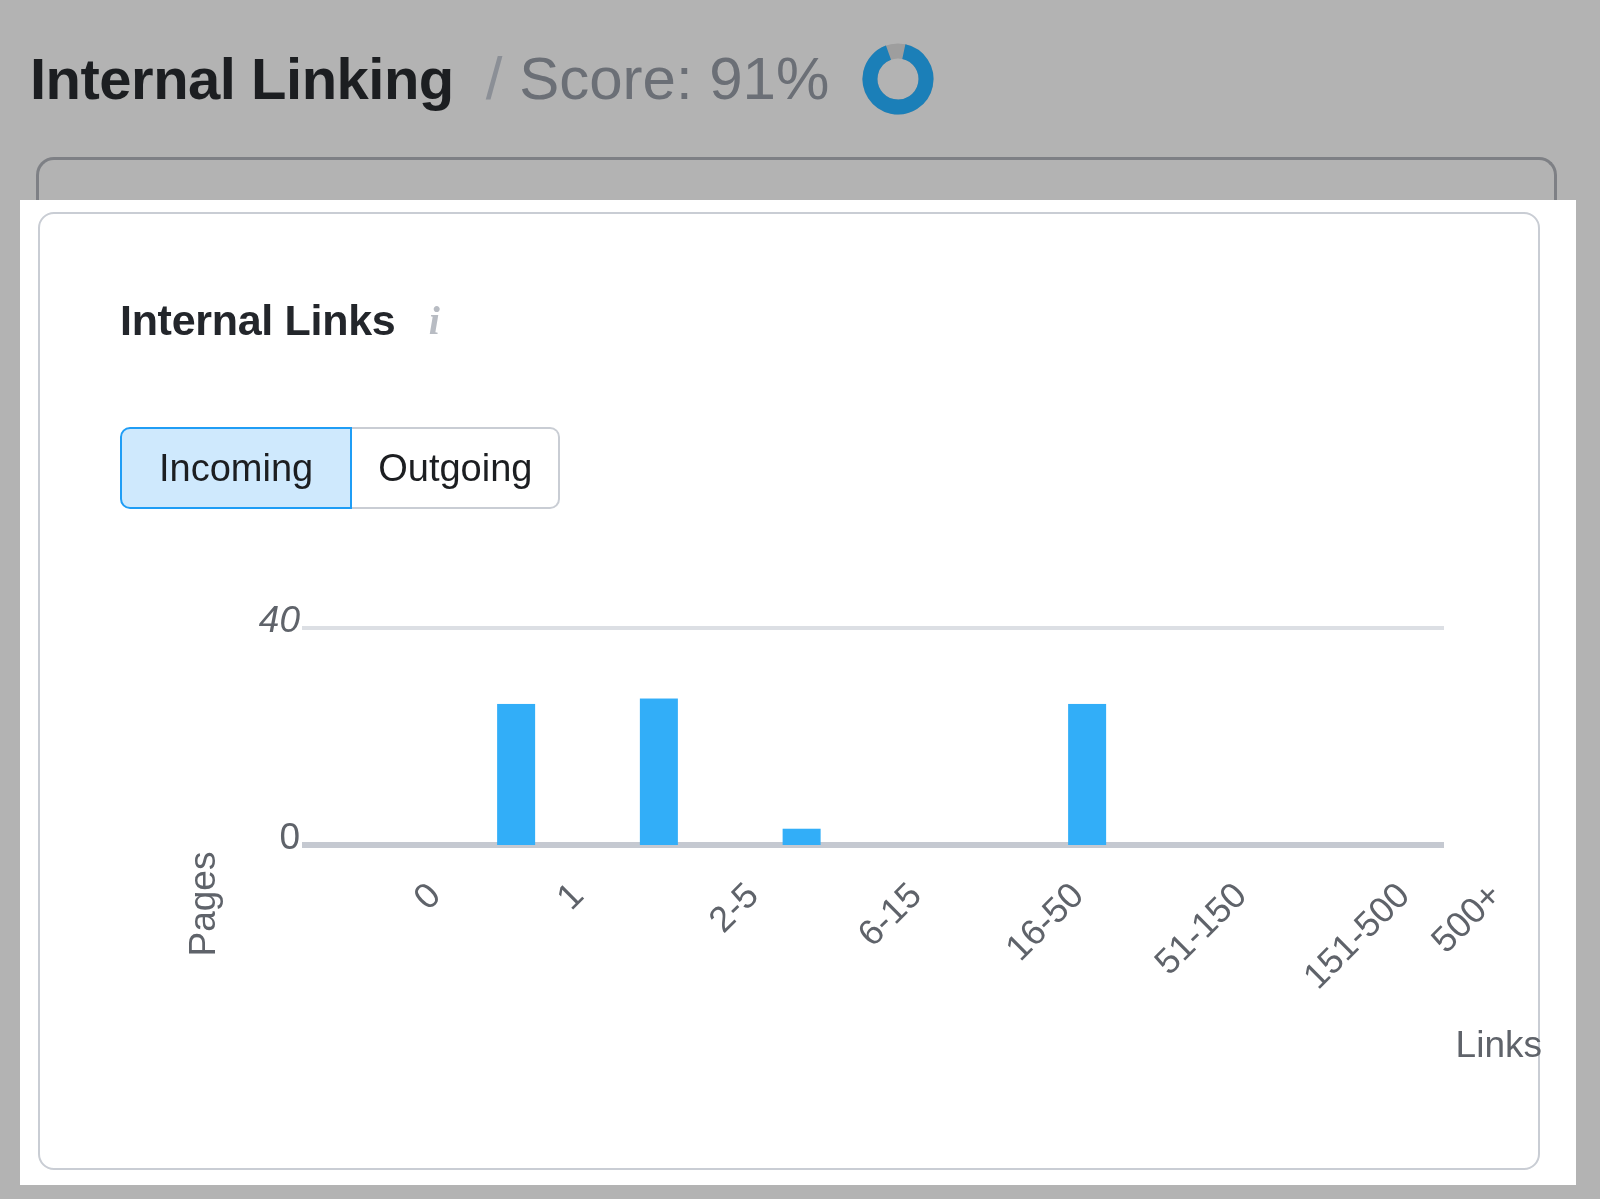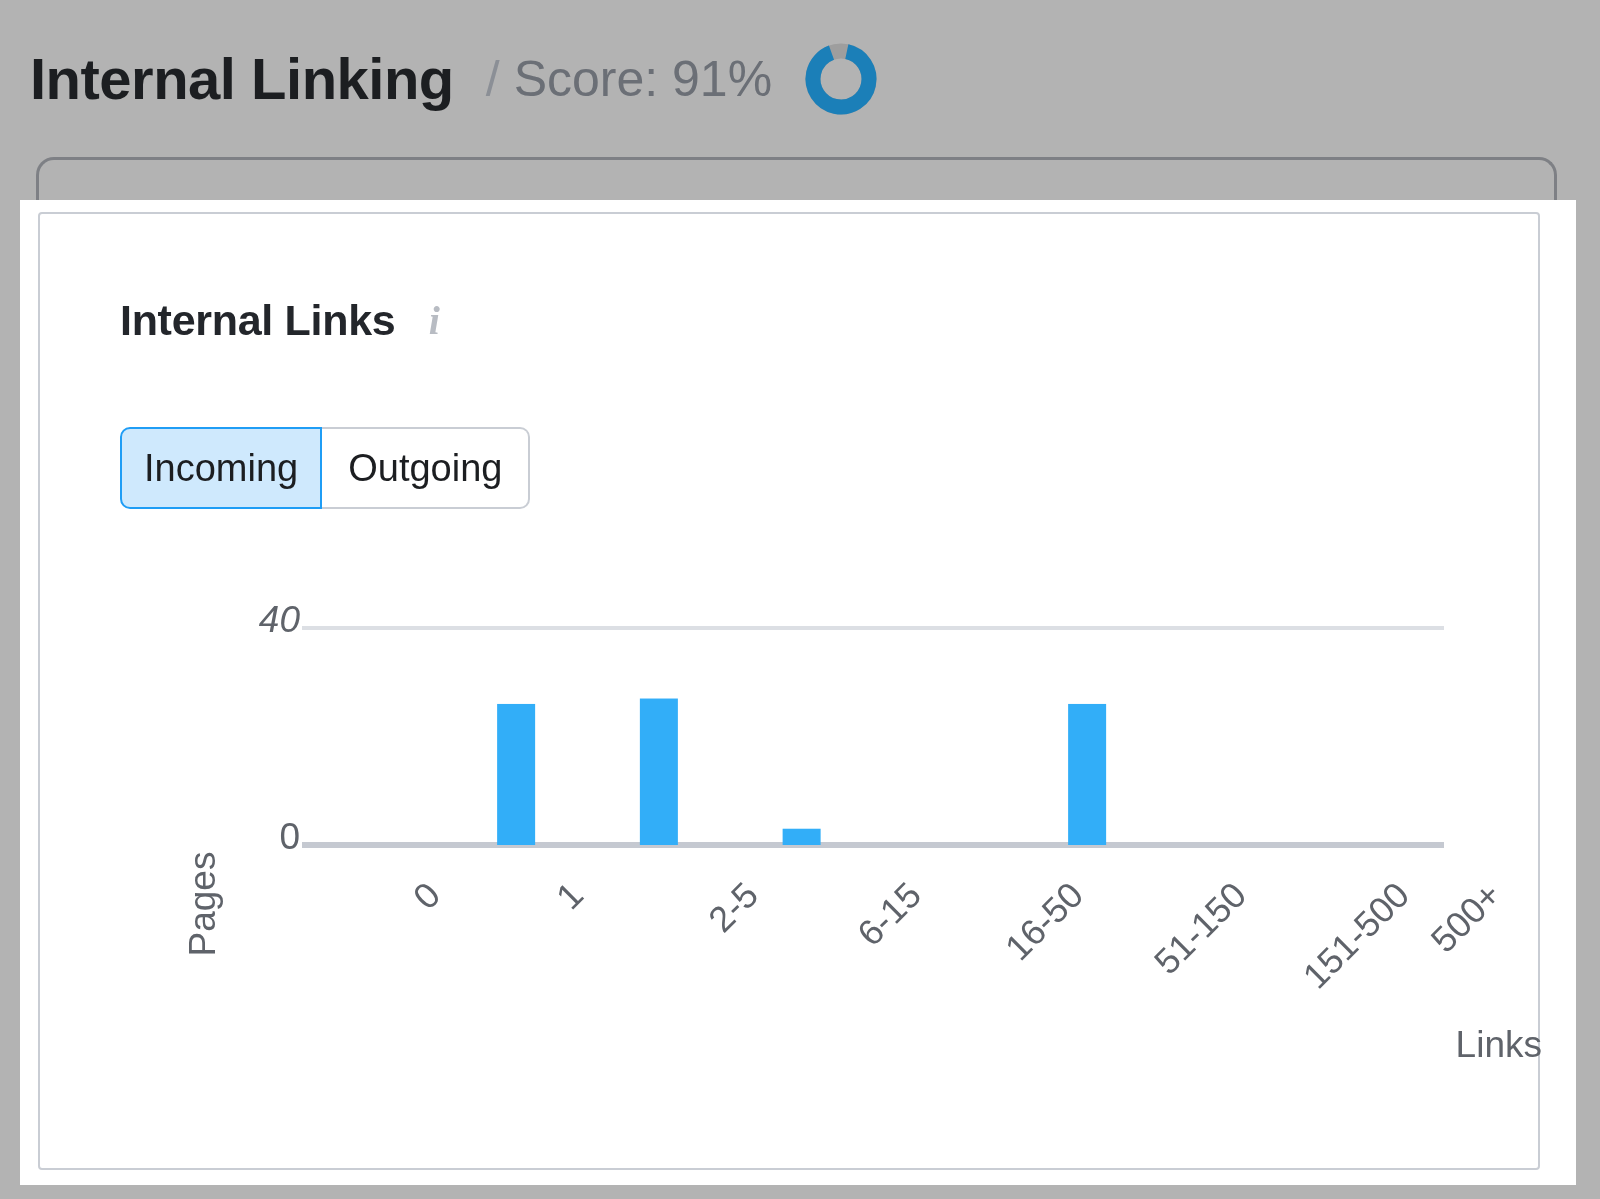--- a/index.html
+++ b/index.html
@@ -28,21 +28,21 @@
     box-sizing: border-box;
   }
   .header-title {
     font-size: 58px;
     font-weight: bold;
     color: #1c1e21;
     letter-spacing: -0.5px;
     white-space: nowrap;
   }
   .header-score {
-    font-size: 50px;
+    font-size: 60px;
     font-weight: normal;
     color: #6b6f76;
     margin-left: 32px;
     white-space: nowrap;
   }
   .header-sep {
     color: #8b8f96;
   }
   .donut-wrap {
     margin-left: 30px;
@@ -77,21 +77,21 @@
 
   
   .card {
     position: absolute;
     left: 38px;
     top: 212px;
     width: 1502px;
     height: 958px;
     background: #ffffff;
     border: 2px solid #c9cdd4;
-    border-radius: 4px;
+    border-radius: 16px;
     box-sizing: border-box;
   }
 
   .card-title-row {
     position: absolute;
     left: 80px;
     top: 82px;
     display: flex;
     align-items: center;
   }
@@ -135,21 +135,21 @@
     font-size: 38px;
     color: #1c1e21;
     box-sizing: border-box;
     cursor: pointer;
     background: #ffffff;
     border: 2px solid #c9cdd4;
     white-space: nowrap;
   }
   .toggle-btn.first {
     border-radius: 10px 0 0 10px;
-    padding: 0 22px;
+    padding: 0 37px;
     text-align: right;
   }
   .toggle-btn.last {
     border-radius: 0 10px 10px 0;
     border-left: none;
     padding: 0 26px;
   }
   .toggle-btn.active {
     background: #cfe9fd;
     border: 2px solid #1f9df5;

